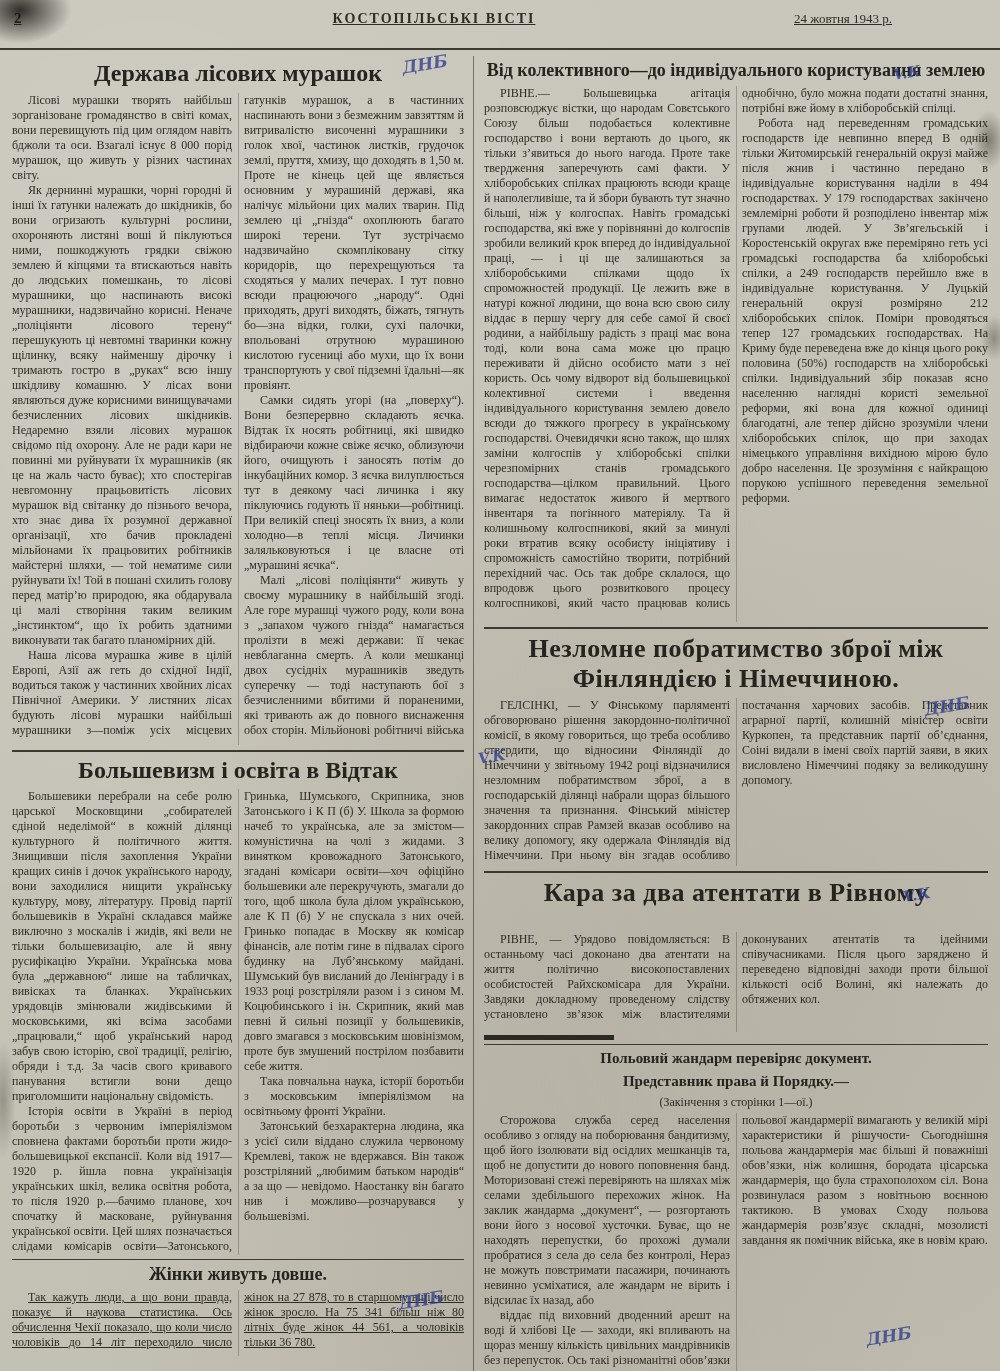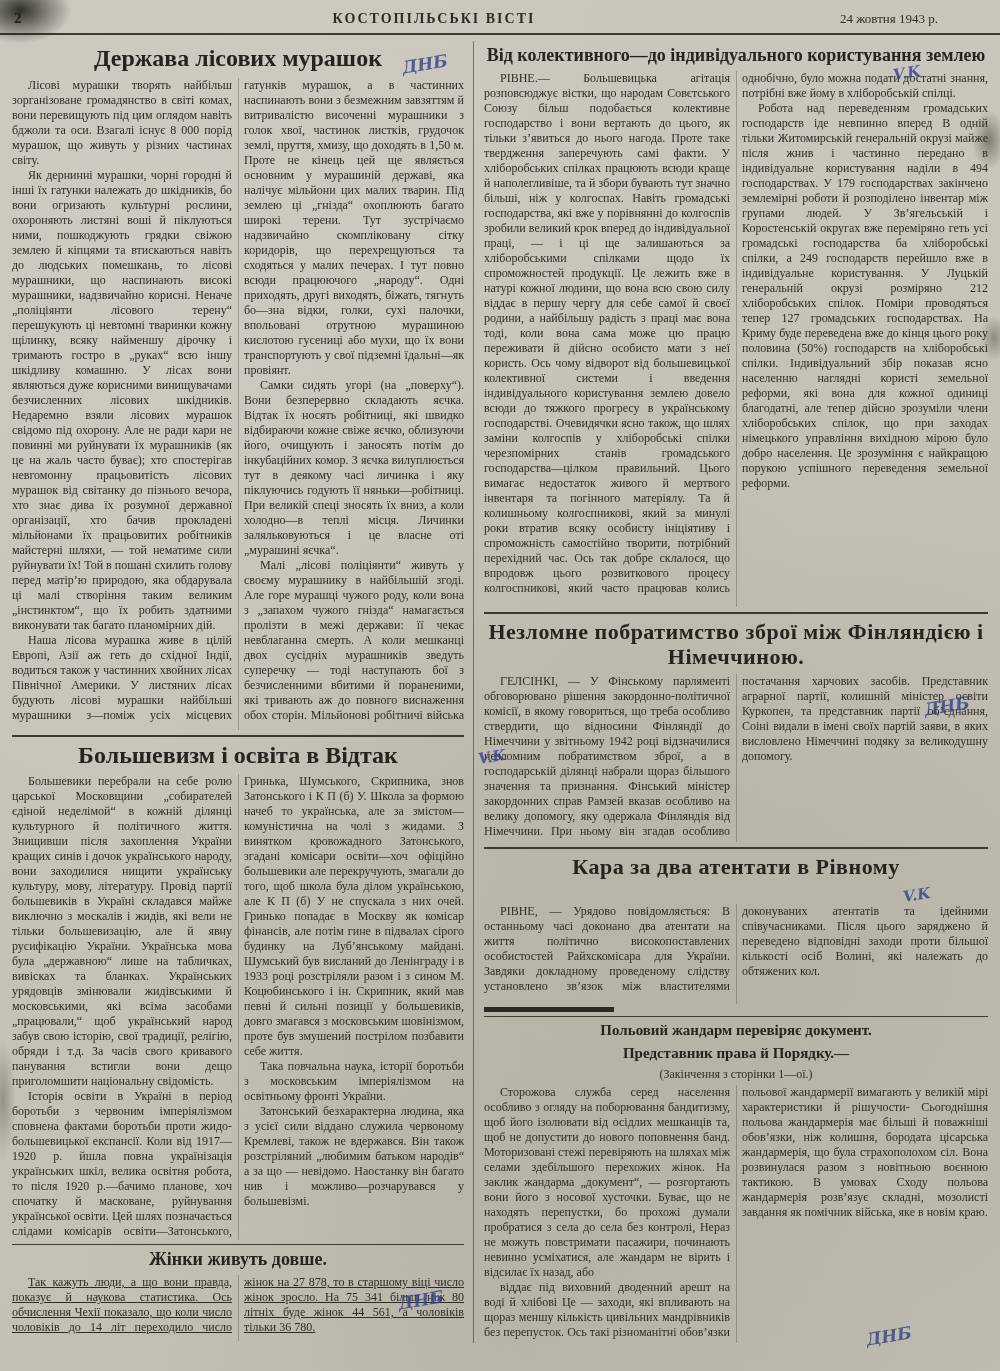--- a/index.html
+++ b/index.html
@@ -22,33 +22,34 @@
     background:radial-gradient(ellipse at 35% 35%, rgba(22,20,16,0.85), rgba(22,20,16,0) 70%);}
   .smudge-right1{top:110px;right:-6px;width:34px;height:60px;
     background:radial-gradient(ellipse, rgba(40,36,28,0.45), transparent 70%);}
   .smudge-right2{top:315px;right:-8px;width:28px;height:46px;
     background:radial-gradient(ellipse, rgba(40,36,28,0.35), transparent 70%);}
   .smudge-left{top:1040px;left:-10px;width:26px;height:120px;
     background:radial-gradient(ellipse, rgba(40,36,28,0.30), transparent 70%);}
 
   .header{
     display:flex;align-items:baseline;
-    padding:10px 16px 6px 14px;
+    padding:10px 16px 21px 14px;
     border-bottom:2px solid #3c3930;
+    text-decoration:underline;
   }
   .page-number{font-weight:bold;font-size:15px;width:60px;}
   .masthead{flex:1;text-align:center;margin:0;font-size:14px;font-weight:bold;letter-spacing:2px;}
-  .page-date{width:190px;text-align:center;font-size:13px;}
+  .page-date{width:190px;text-align:left;font-size:13px;}
 
   .content{display:flex;padding:6px 12px 0 12px;}
   .col-left{width:452px;padding-right:9px;border-right:1px solid rgba(45,42,35,0.55);}
   .col-right{flex:1;padding-left:10px;}
 
   h2.headline{margin:4px 0 5px 0;text-align:center;font-weight:bold;color:#26241f;}
-  .hl-xl{font-size:22px;letter-spacing:0.5px;line-height:1.15;}
+  .hl-xl{font-size:26px;letter-spacing:0.5px;line-height:1.15;}
   .hl-l{font-size:24px;line-height:1.15;}
   .hl-m{font-size:18px;line-height:1.15;}
   .hl-s{font-size:15px;line-height:1.2;margin-bottom:1px;}
 
   .body{
     font-size:12px;line-height:1.25;text-align:justify;
     column-count:2;column-gap:12px;column-fill:auto;
     column-rule:1px solid rgba(52,48,40,0.30);
     overflow:hidden;
   }

